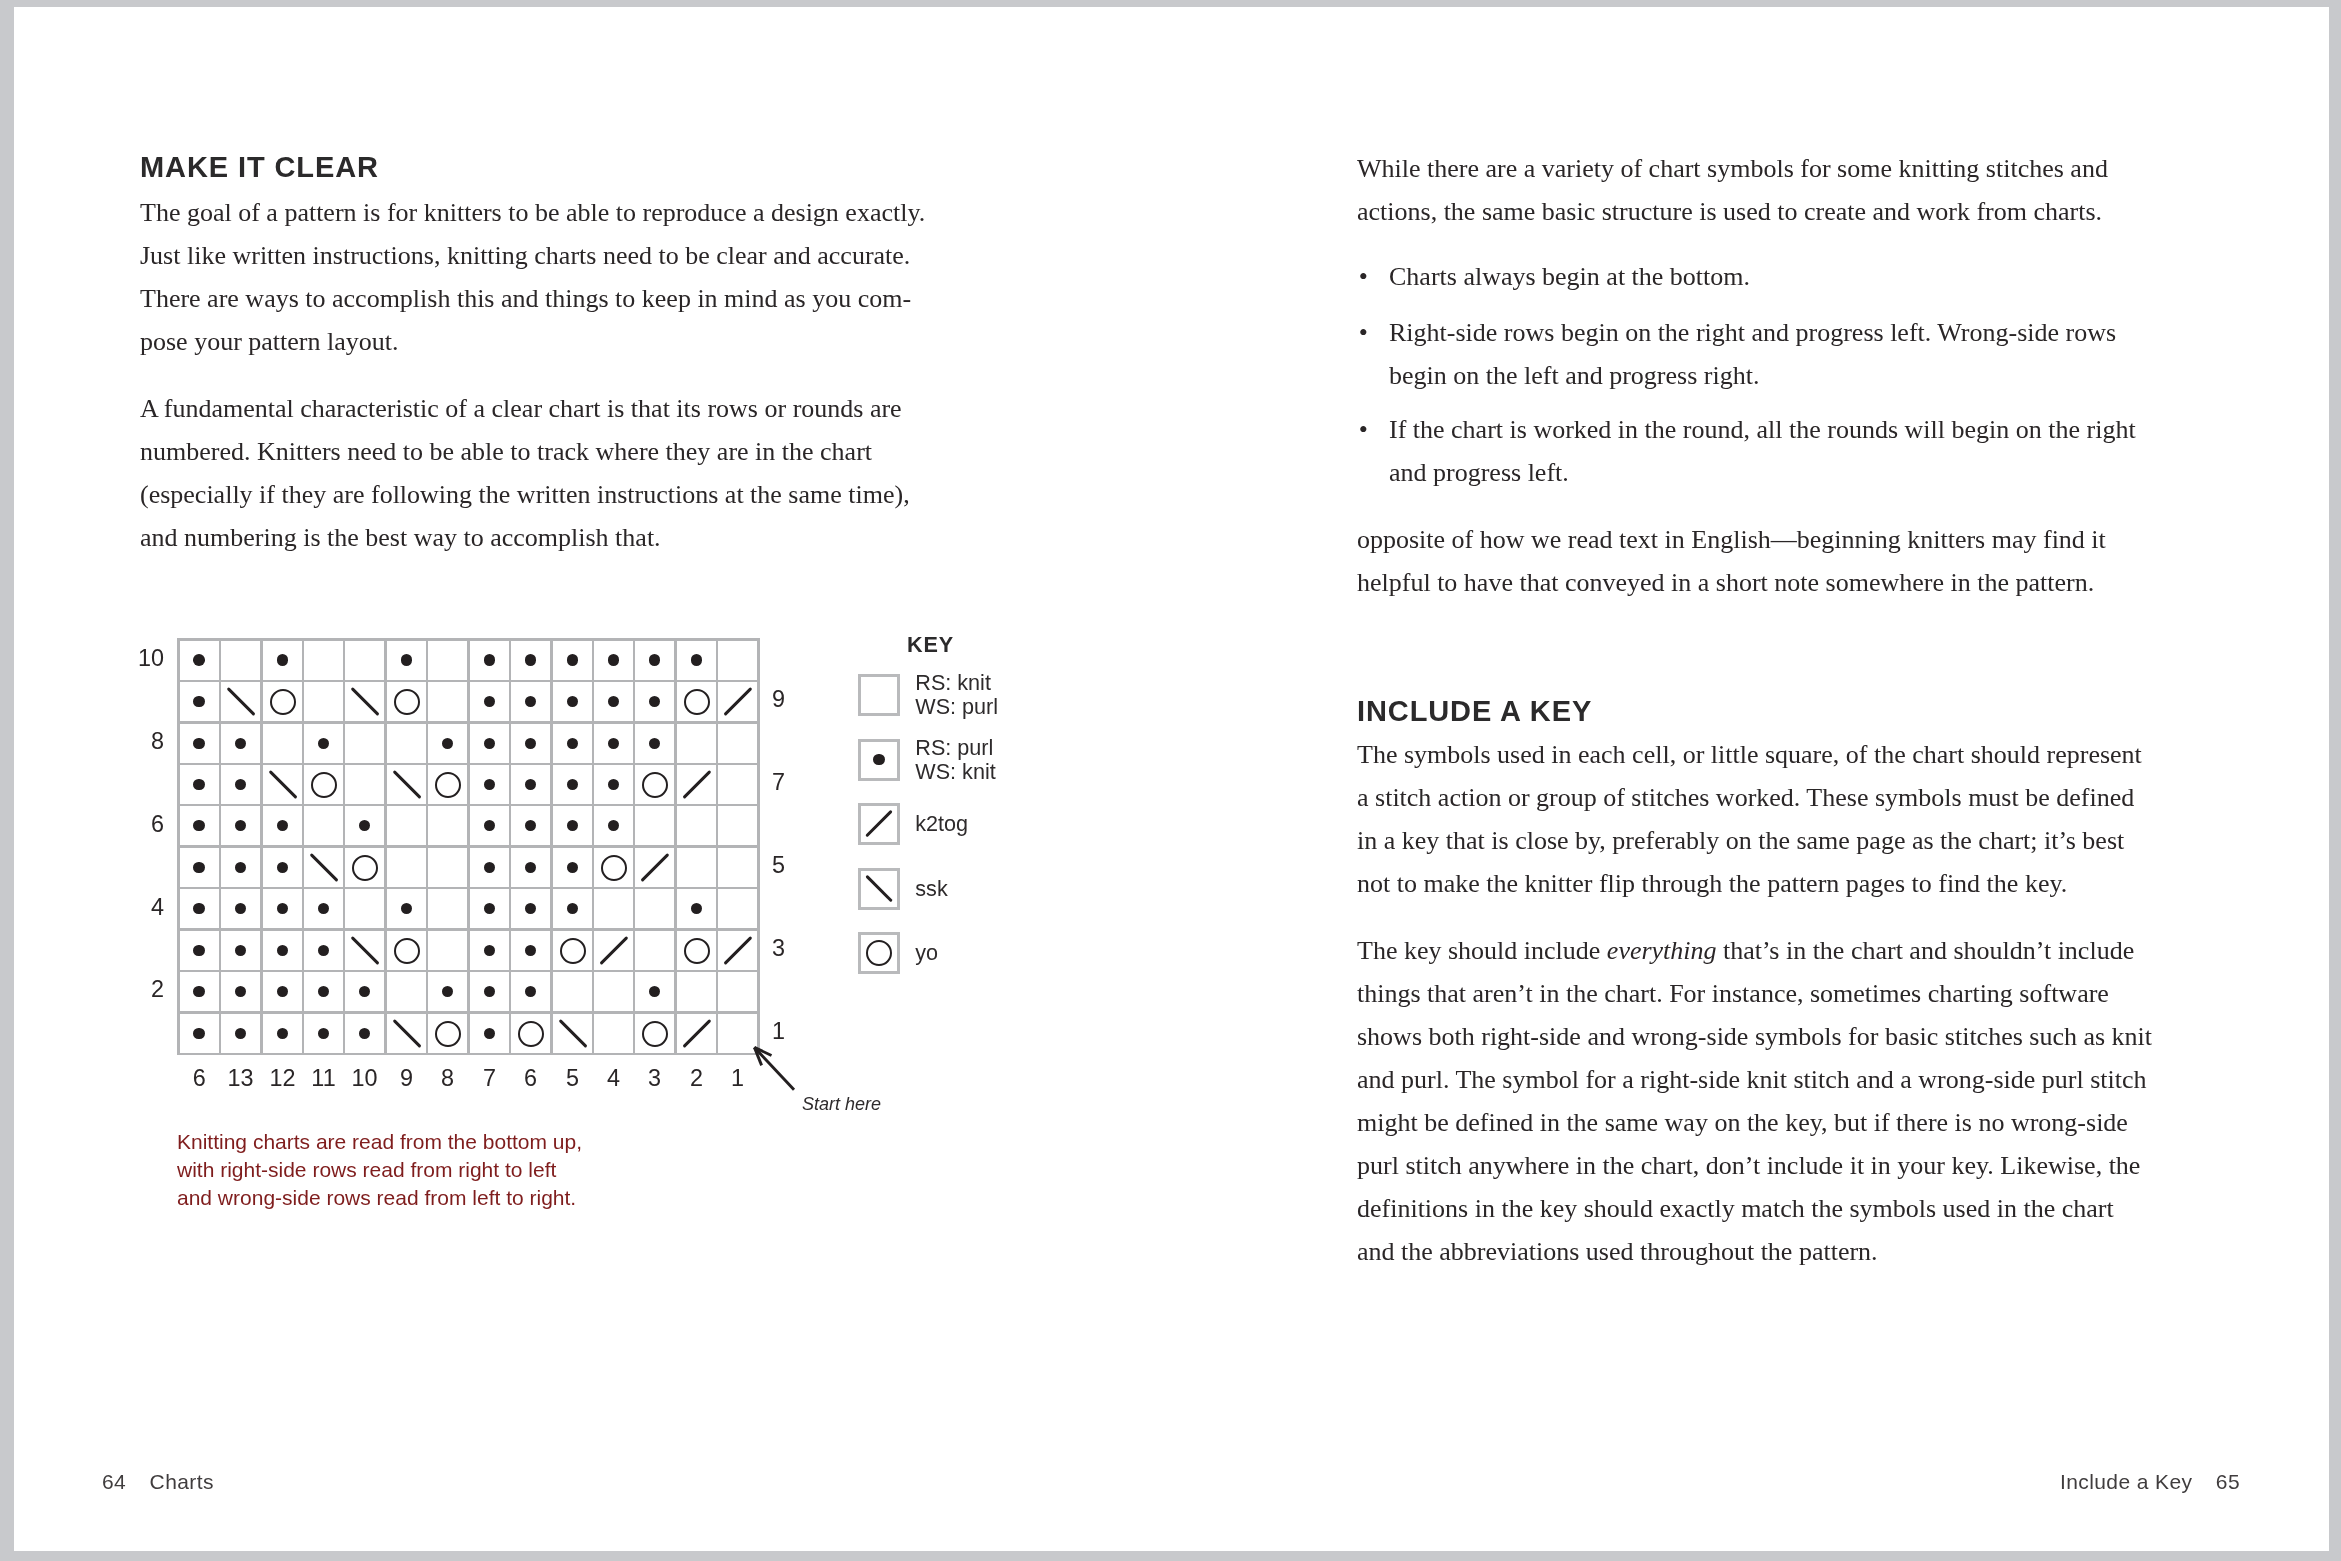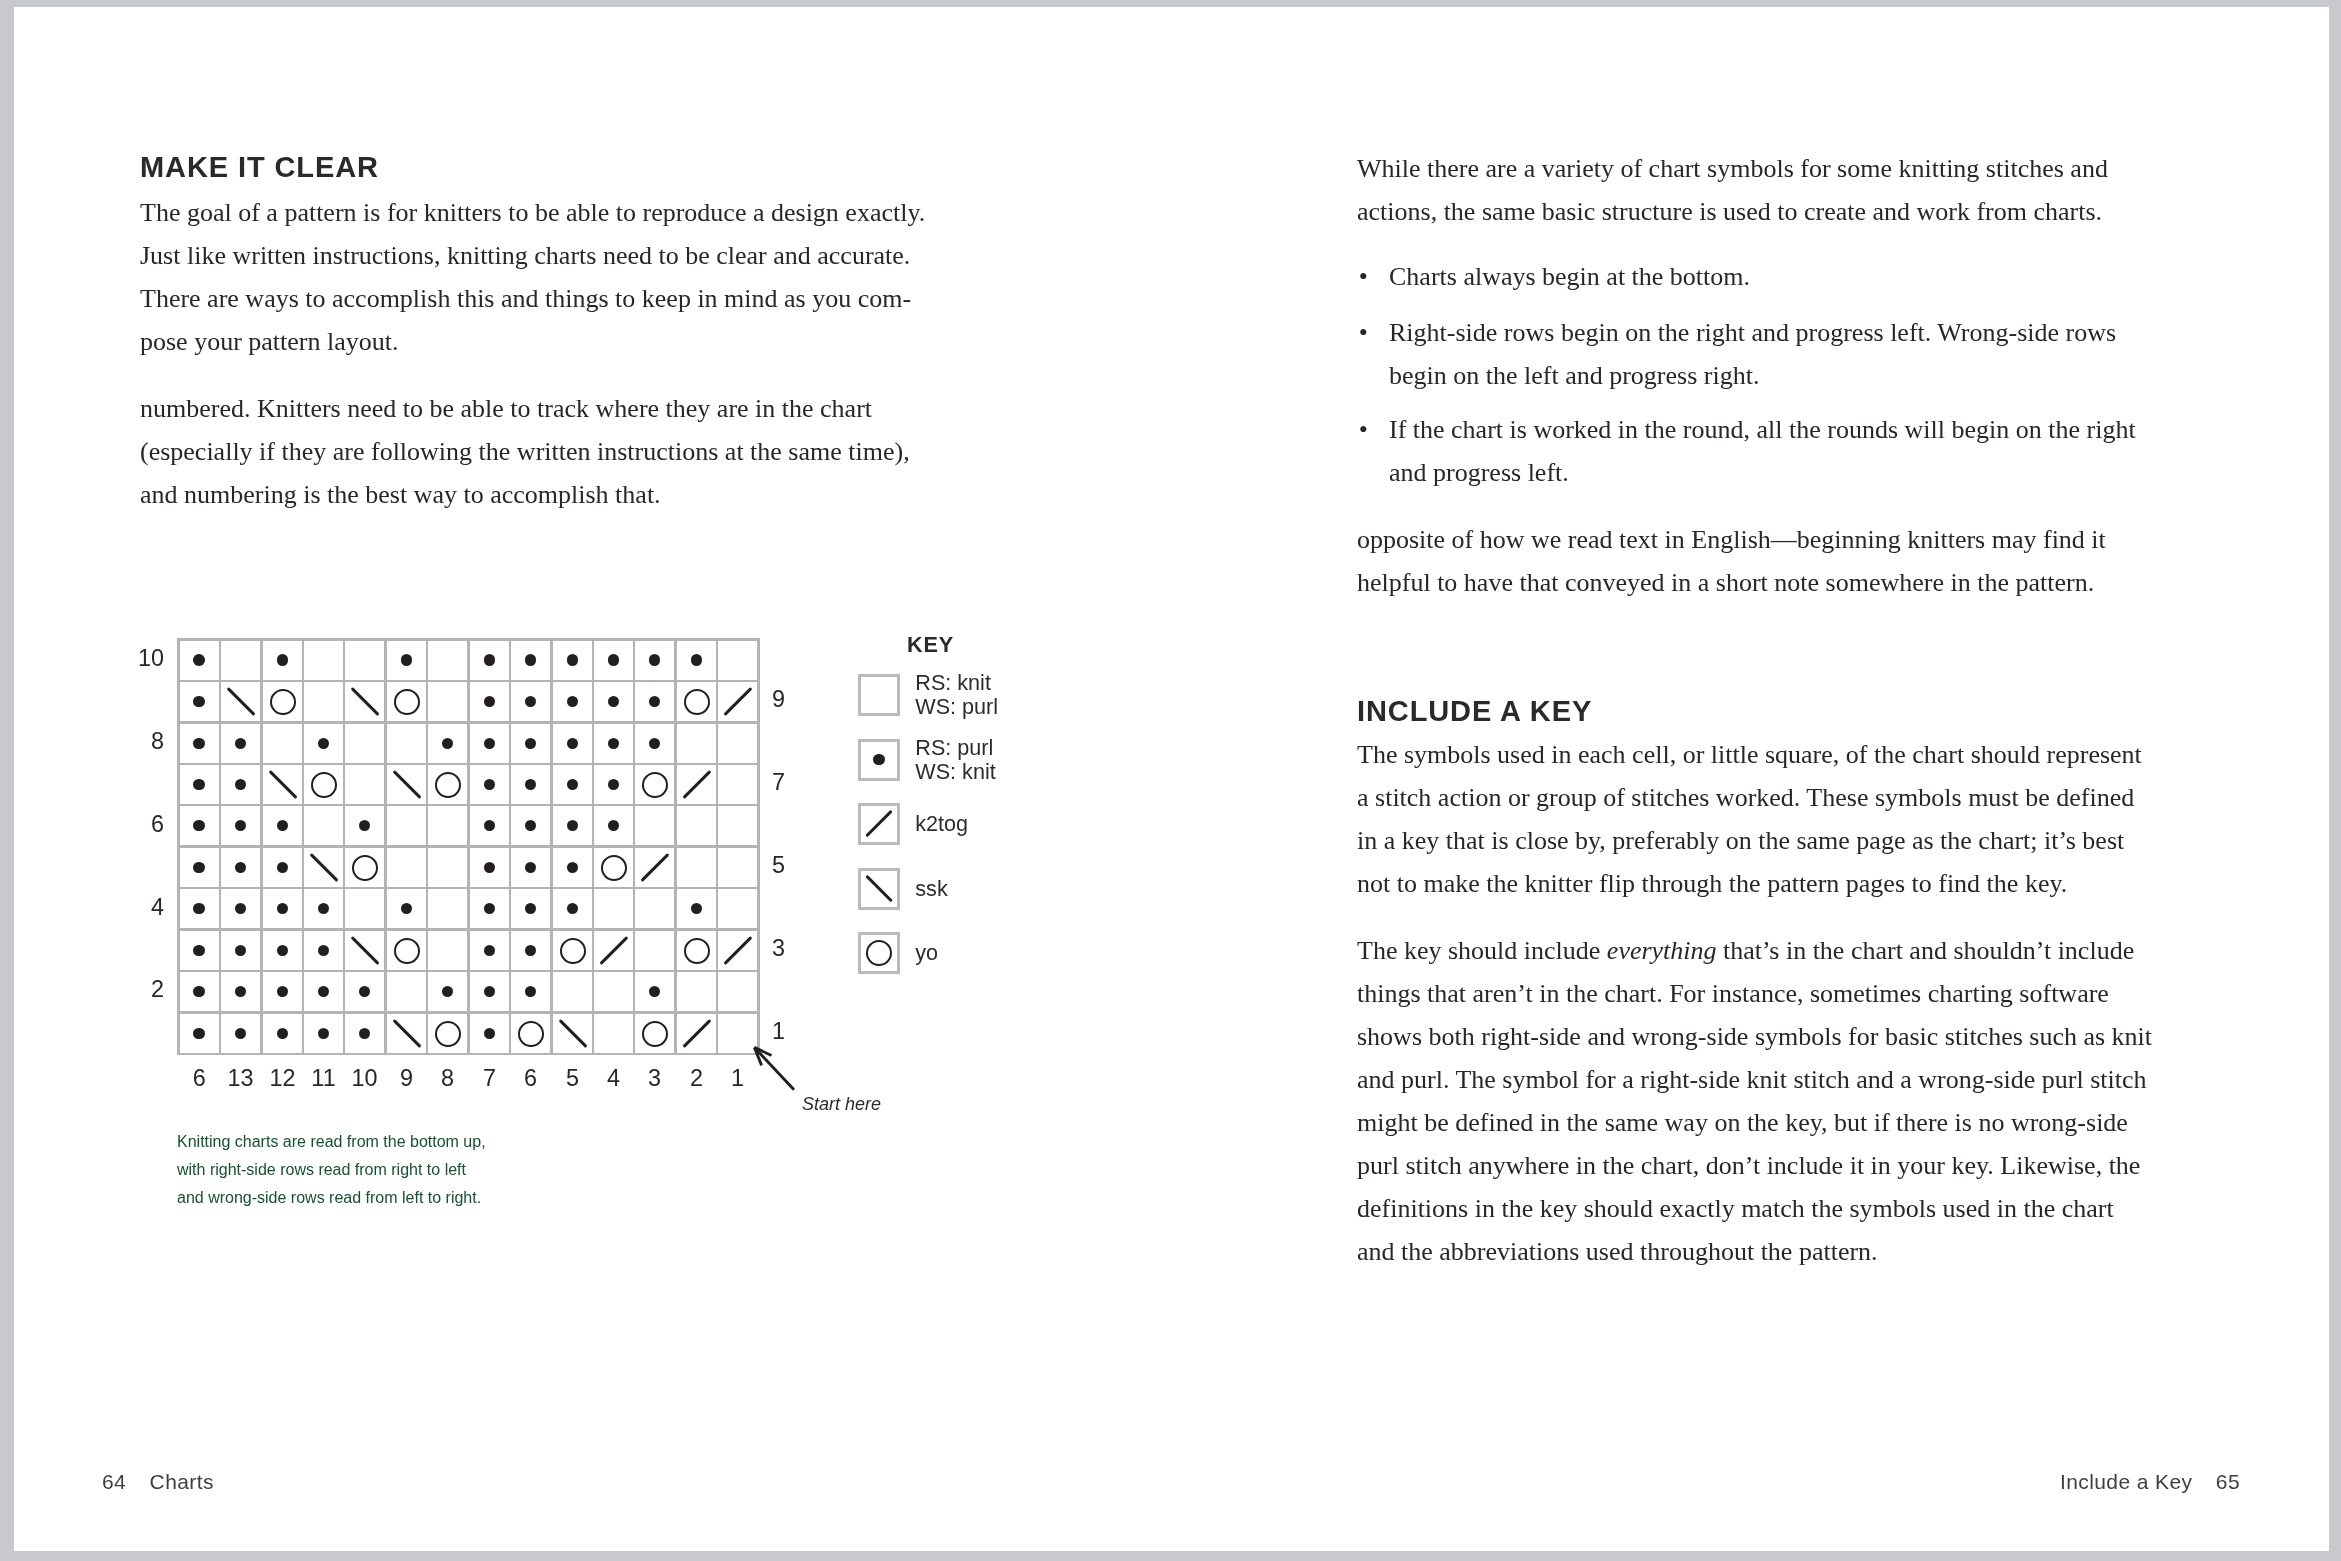--- a/index.html
+++ b/index.html
@@ -9,21 +9,21 @@
     font-family:"Liberation Sans",sans-serif;
     color:#2a2627;
     overflow:hidden;
   }
   .page{position:absolute;left:13.5px;top:7.2px;width:2315px;height:1544px;background:#ffffff;}
   .abs{position:absolute;}
   .serif{font-family:"Liberation Serif",serif;font-size:26px;line-height:43px;color:#2a2627;}
   .line{white-space:nowrap;}
   .line .italic{font-style:italic;}
   .h1{font-family:"Liberation Sans",sans-serif;font-weight:bold;font-size:29px;letter-spacing:0.9px;color:#2b2a2b;white-space:nowrap;}
-  .caption{font-size:16px;line-height:28px;color:#14532d;}
+  .caption{font-size:21px;line-height:28px;color:#7f1d1d;}
   .rowlab{font-size:23.4px;color:#2a2627;line-height:41px;height:41px;}
   .collab{font-size:23.4px;color:#2a2627;text-align:center;}
   .footerbar{font-size:21px;color:#403d3e;letter-spacing:0.4px;white-space:nowrap;}
   .footerbar .pgnum{letter-spacing:0.4px;}
   .footerbar .gap{display:inline-block;width:23.4px;}
 
   
   .chart{background:#b3b4b6;}
   .cell{position:absolute;width:39px;height:39px;background:#ffffff;display:flex;align-items:center;justify-content:center;}
   .sym-p{width:11.7px;height:11.7px;border-radius:50%;background:#231f20;}
@@ -51,20 +51,21 @@
 
 <div class="abs h1" style="left:140px;top:151px;">MAKE IT CLEAR</div>
 
 <div class="abs serif" style="left:140px;top:191px;">
     <div class="line">The goal of a pattern is for knitters to be able to reproduce a design exactly.</div>
     <div class="line">Just like written instructions, knitting charts need to be clear and accurate.</div>
     <div class="line">There are ways to accomplish this and things to keep in mind as you com-</div>
     <div class="line">pose your pattern layout.</div>
   </div>
 <div class="abs serif" style="left:140px;top:387px;">
+    <div class="line">A fundamental characteristic of a clear chart is that its rows or rounds are</div>
     <div class="line">numbered. Knitters need to be able to track where they are in the chart</div>
     <div class="line">(especially if they are following the written instructions at the same time),</div>
     <div class="line">and numbering is the best way to accomplish that.</div>
   </div>
 
 <div class="abs chart" style="left:177px;top:638px;width:583px;height:417px;">
     <div class="cell" style="left: 2.7px; top: 2.7px;">
       <span class="sym-p"></span>
     </div>
     <div class="cell" style="left: 44px; top: 2.7px;"></div>

